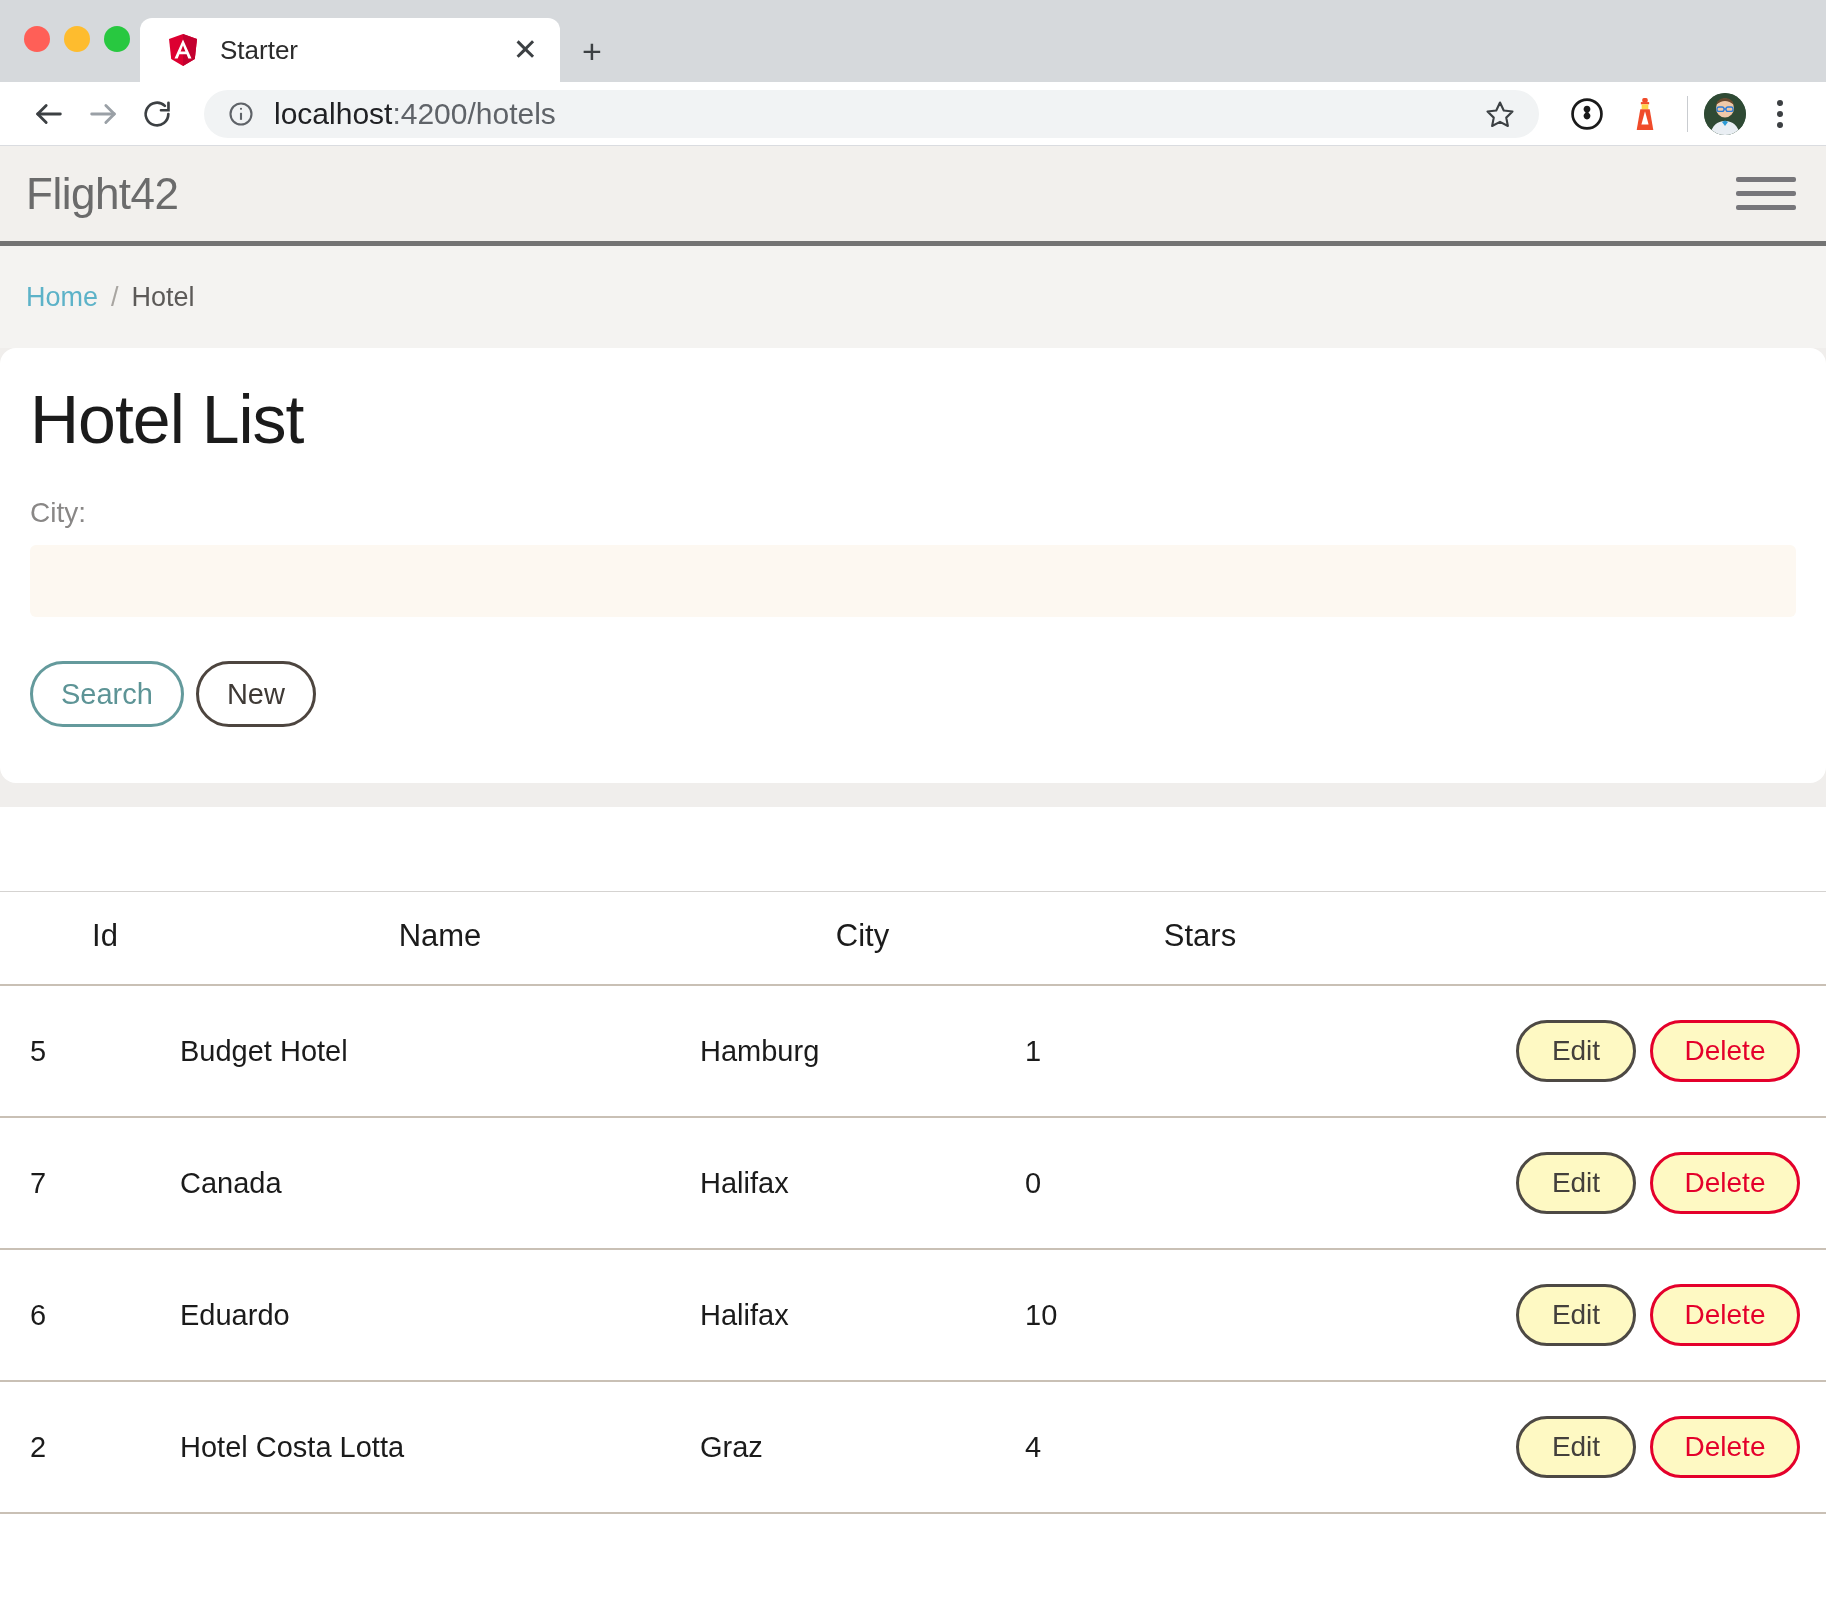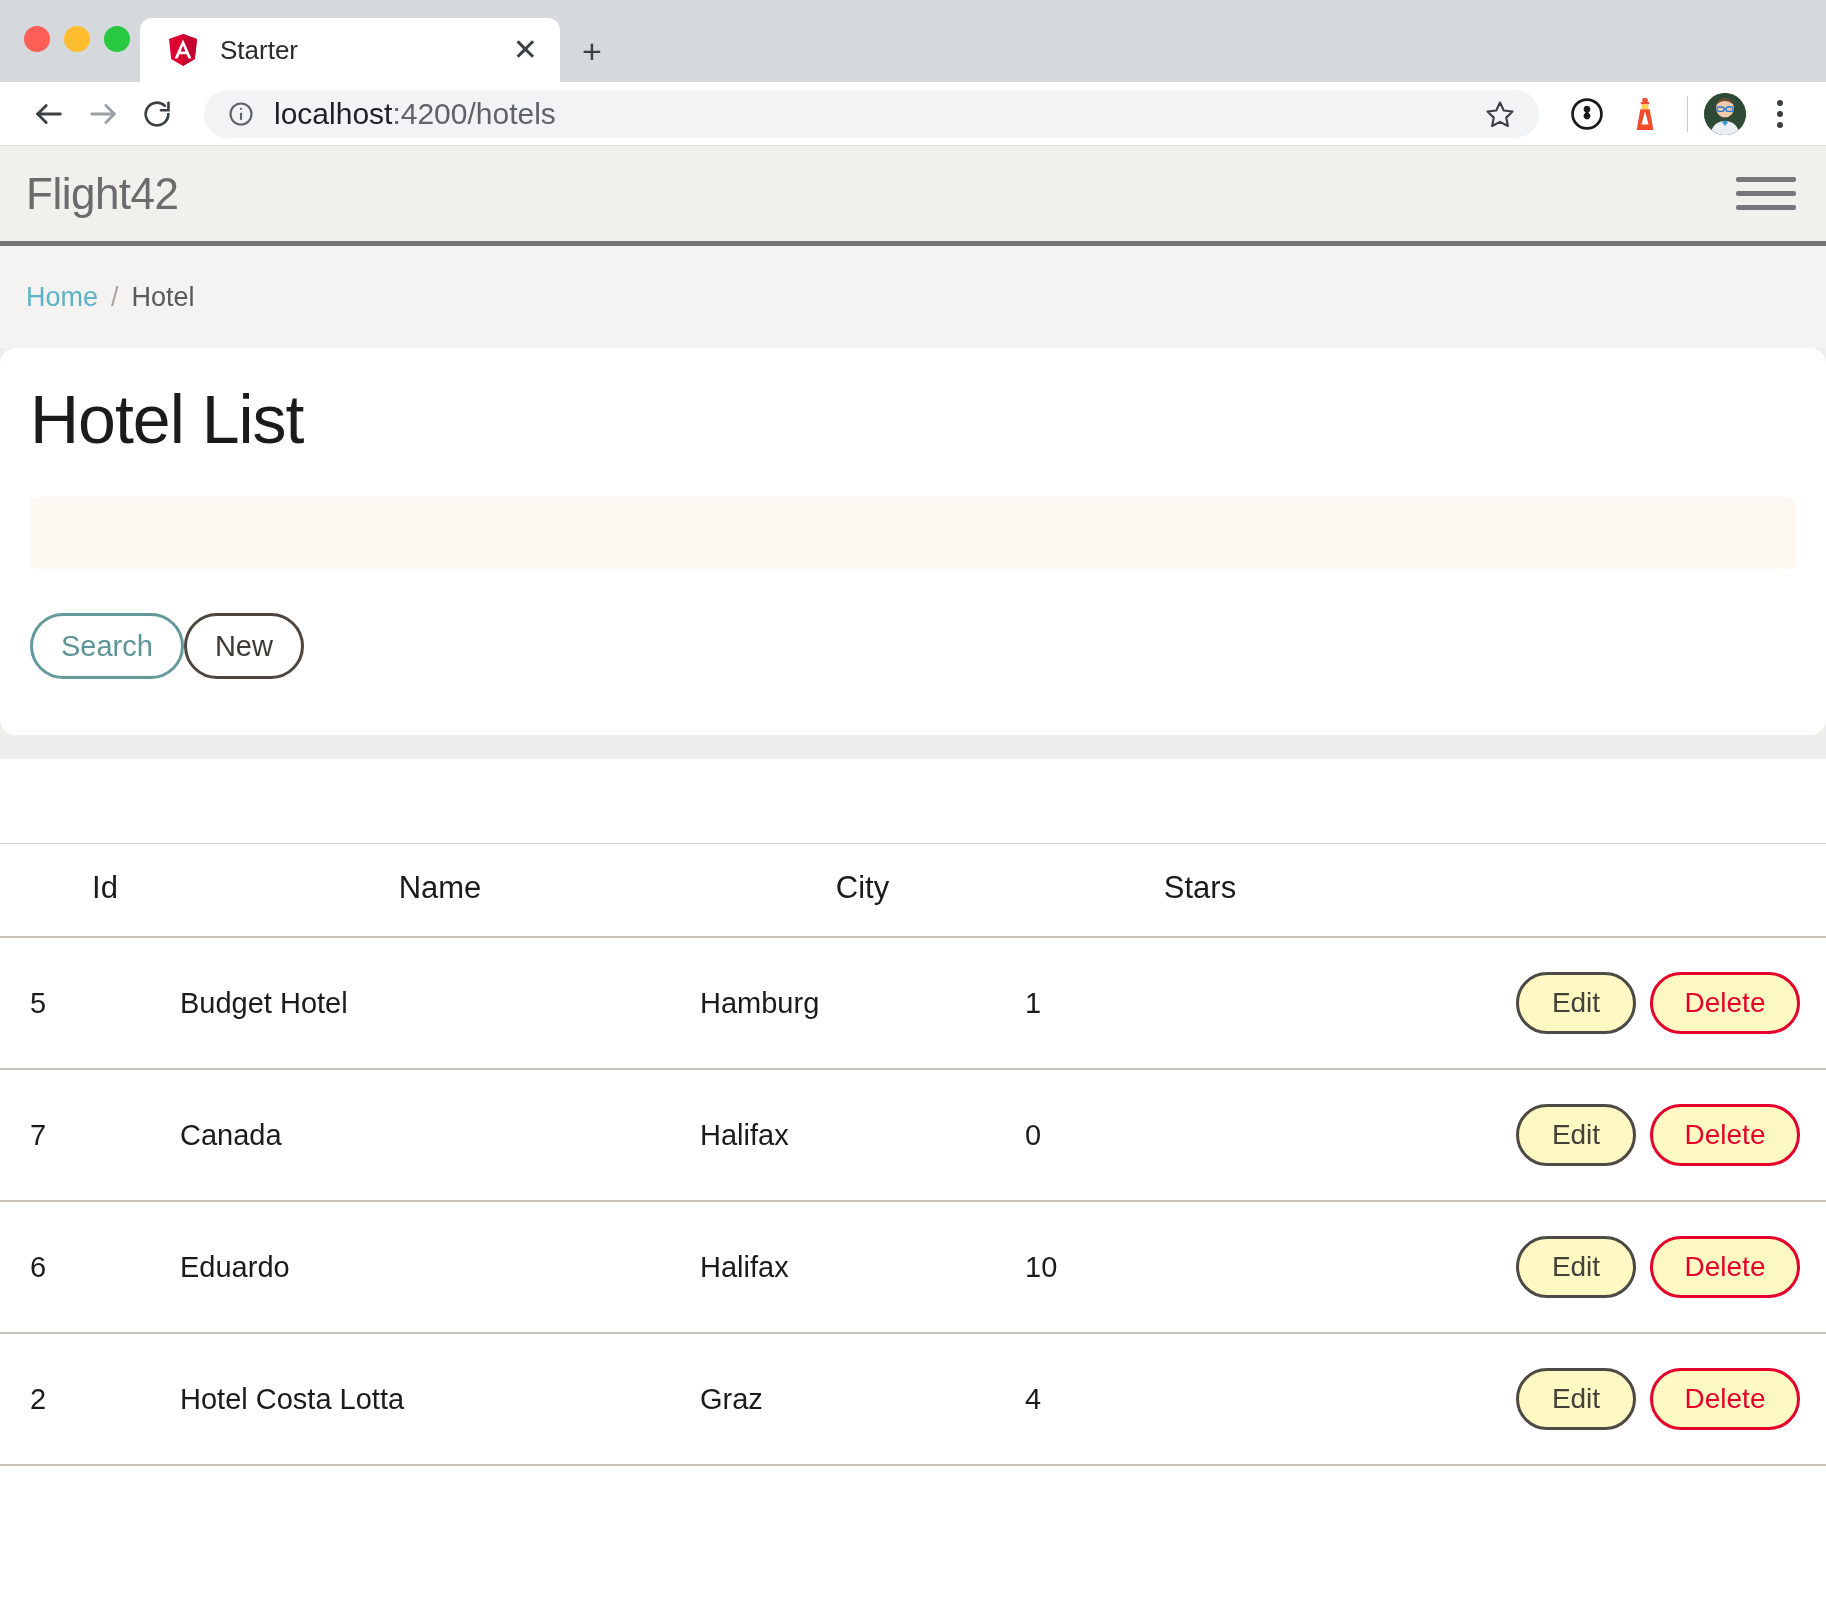--- a/index.html
+++ b/index.html
@@ -246,20 +246,21 @@
     border: none;
     border-radius: 6px;
     font-size: 27px;
     color: #2b2b2b;
     padding: 0 18px;
     outline: none;
     font-family: "Liberation Sans", sans-serif;
   }
   .btn-row {
     display: flex;
+    gap: 12px;
     margin-top: 44px;
   }
   .btn {
     background: #ffffff;
     border-radius: 40px;
     font-size: 29px;
     padding: 0 28px;
     height: 66px;
     display: inline-flex;
     align-items: center;
@@ -447,20 +448,21 @@
 
     <div class="breadcrumb-bar">
       <span class="bc-link">Home</span>
       <span class="bc-sep">/</span>
       <span class="bc-current">Hotel</span>
     </div>
 
     <div class="card card-form">
       <h1 class="page-title">Hotel List</h1>
 
+      <label class="field-label">City:</label>
       <input class="text-input" type="text" placeholder="" style="">
 
       <div class="btn-row">
         <button class="btn btn-search">Search</button>
         <button class="btn btn-new">New</button>
       </div>
     </div>
 
     <div class="gap"></div>
 

